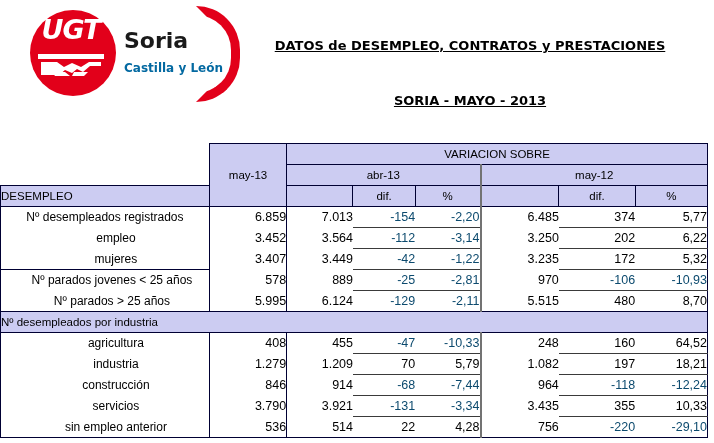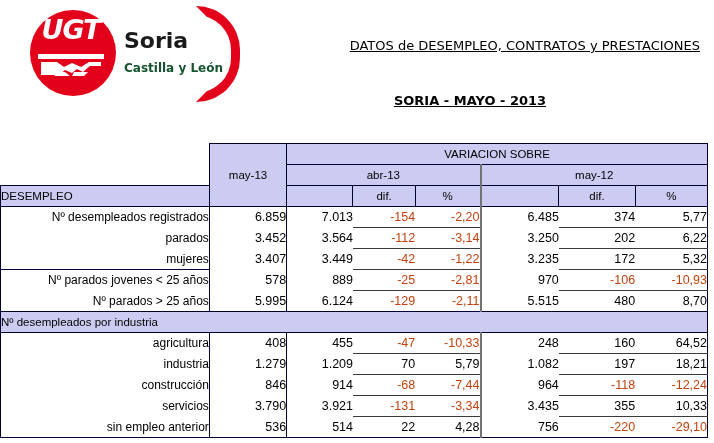--- a/index.html
+++ b/index.html
@@ -83,38 +83,37 @@
     color: #1a1a1a;
     letter-spacing: 0px;
   }
   .brand-sub {
     position: absolute;
     left: 96px;
     top: 55px;
     font-family: "DejaVu Sans", sans-serif;
     font-size: 12px;
     font-weight: bold;
-    color: #14532d;
+    color: #0369a1;
   }
 
   .titles {
     position: absolute;
     left: 240px;
     top: 38px;
     width: 460px;
     text-align: center;
   }
   .title-main {
     font-family: "DejaVu Sans", sans-serif;
     font-size: 13px;
-    font-weight: normal;
+    font-weight: bold;
     text-decoration: underline;
     letter-spacing: 0px;
     white-space: nowrap;
-    text-align: right;
   }
   .title-sub {
     margin-top: 40px;
     font-family: "DejaVu Sans", sans-serif;
     font-size: 13px;
     font-weight: bold;
     text-decoration: underline;
   }
 
   
@@ -161,28 +160,28 @@
     font-size: 11.5px;
   }
 
   td.num {
     text-align: right;
     padding-right: 7px;
     font-size: 12.5px;
     font-family: "Liberation Sans", sans-serif;
   }
   td.lbl {
-    text-align: right;
+    text-align: center;
     padding-left: 4px;
     font-size: 12px;
   }
   td.lbl.indent { padding-left: 22px; }
   td.lbl.indent2 { padding-left: 14px; margin-left: 28px; }
 
-  .neg { color: #c2410c; }
+  .neg { color: #0c4a6e; }
   .rule-b { border-bottom: 1.2px solid #3a3a3a; }
   .rule-b-strong { border-bottom: 1.5px solid #000033; }
 </style>
 </head>
 <body>
 
 <div class="page-header">
 
   <div class="brand">
     <div class="ugt-disc"></div>
@@ -240,21 +239,21 @@
           <td class="lbl b-l b-r">Nº desempleados registrados</td>
           <td class="num b-l b-r">6.859</td>
           <td class="num b-l">7.013</td>
           <td class="num neg rule-b">-154</td>
           <td class="num b-r neg rule-b">-2,20</td>
           <td class="num b-thick-l">6.485</td>
           <td class="num rule-b">374</td>
           <td class="num b-r rule-b">5,77</td>
         </tr>
         <tr>
-          <td class="lbl b-l b-r indent">parados</td>
+          <td class="lbl b-l b-r indent">empleo</td>
           <td class="num b-l b-r">3.452</td>
           <td class="num b-l">3.564</td>
           <td class="num neg rule-b">-112</td>
           <td class="num b-r neg rule-b">-3,14</td>
           <td class="num b-thick-l">3.250</td>
           <td class="num rule-b">202</td>
           <td class="num b-r rule-b">6,22</td>
         </tr>
         <tr>
           <td class="lbl b-l b-r indent rule-b-strong">mujeres</td>

